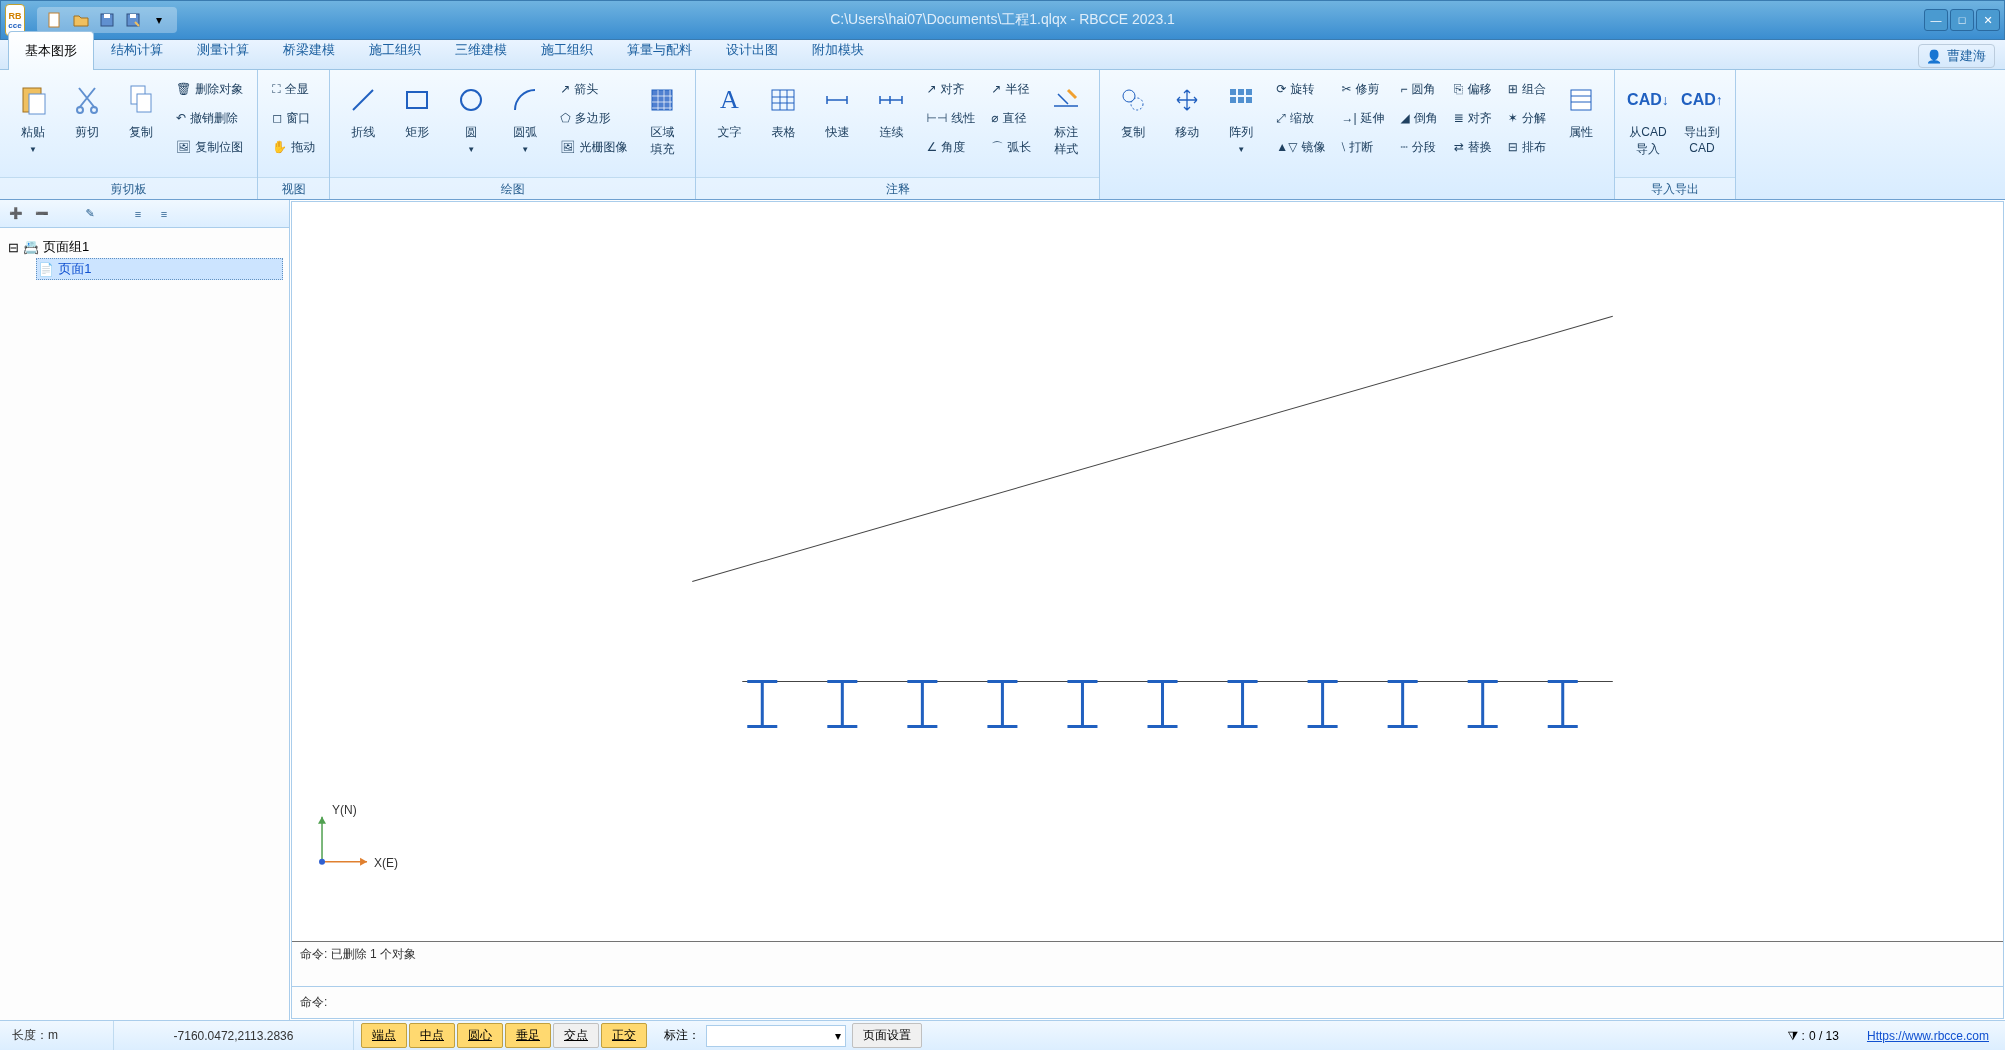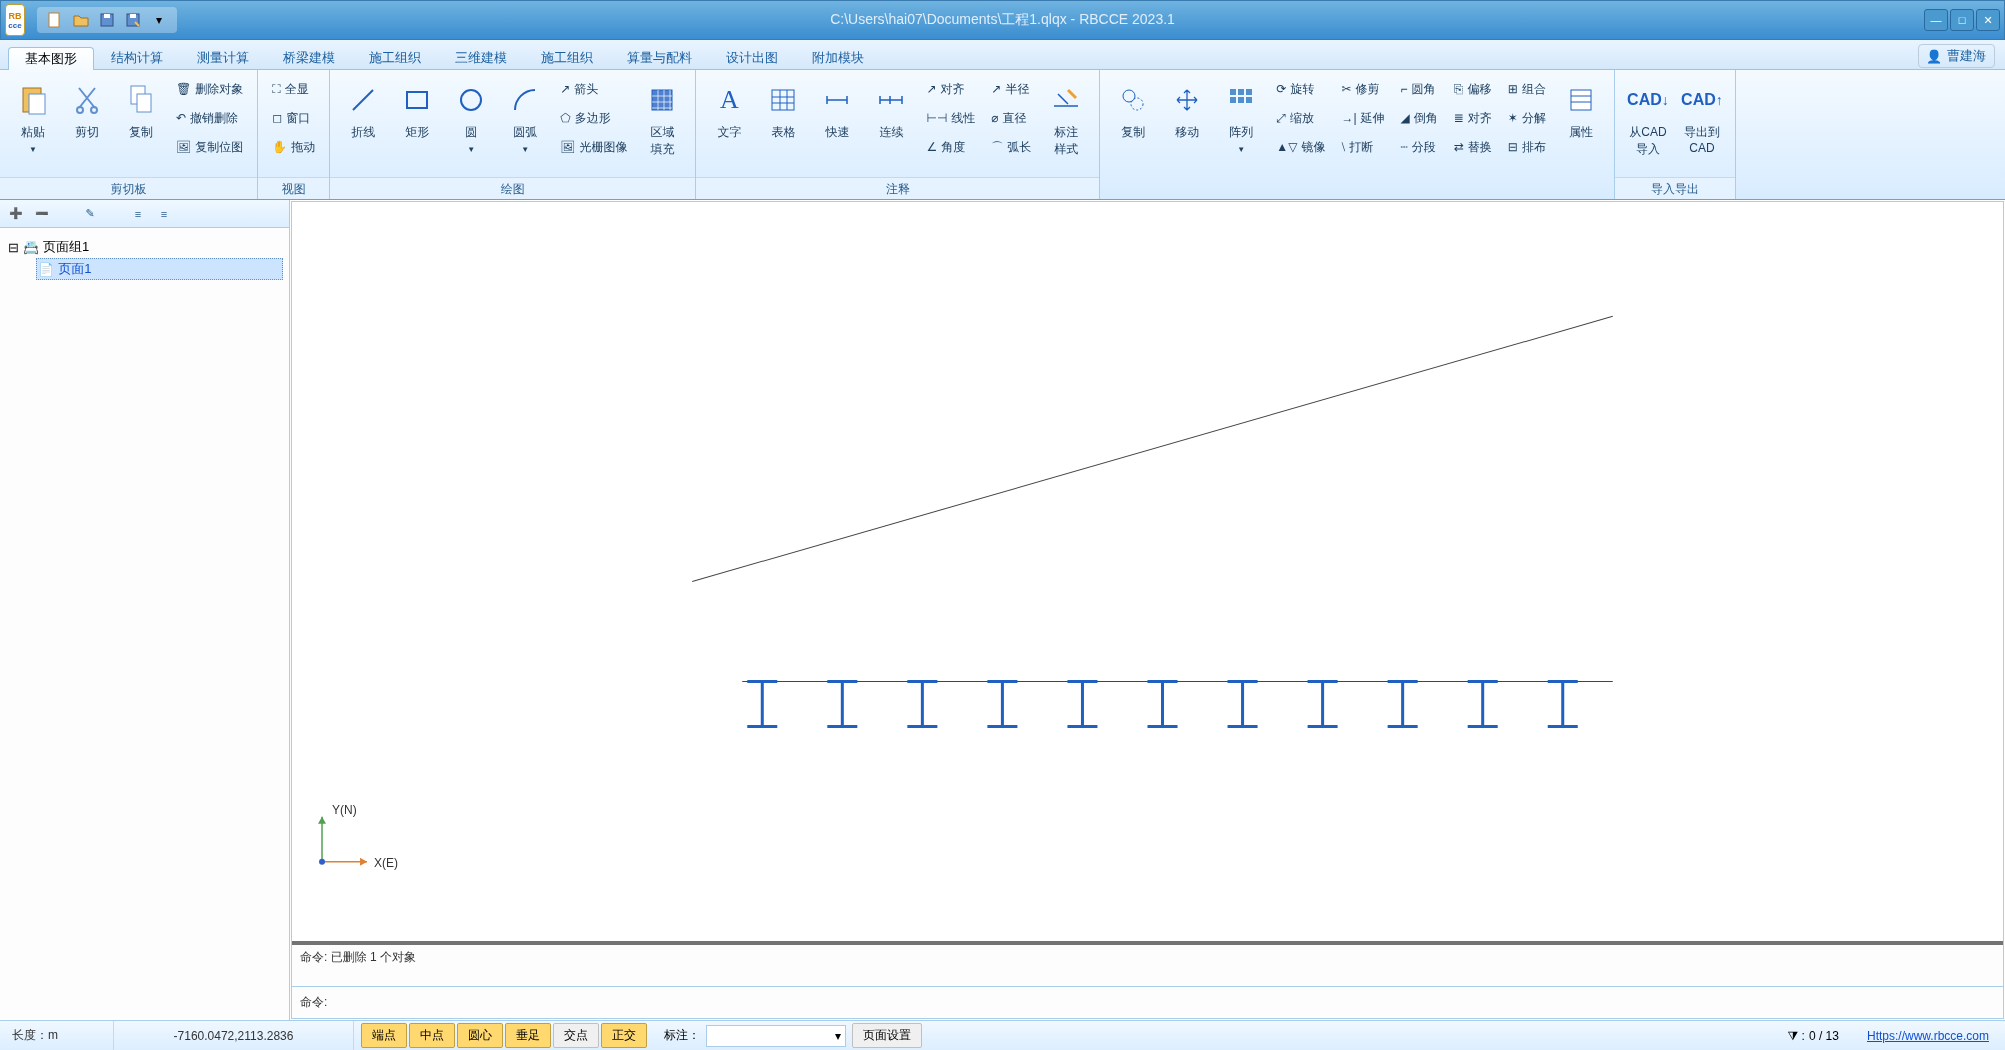--- a/index.html
+++ b/index.html
@@ -11,21 +11,21 @@
 .logo-top { color: #d08000; }
 .logo-bot { color: #2060c0; font-size: 8px; }
 .qat { display: flex; gap: 2px; align-items: center; background: rgba(255,255,255,0.3); border-radius: 4px; padding: 2px 6px; }
 .qat-btn { width: 24px; height: 22px; display: flex; align-items: center; justify-content: center; cursor: pointer; border-radius: 2px; }
 .title-text { position: absolute; left: 50%; transform: translateX(-50%); color: #e0eefa; font-size: 14px; }
 .win-controls { margin-left: auto; display: flex; gap: 2px; margin-right: 4px; }
 .win-btn { width: 24px; height: 22px; background: #4a9ad0; border: 1px solid #2a6aa0; border-radius: 3px; display: flex; align-items: center; justify-content: center; color: #fff; cursor: pointer; font-size: 11px;}
 
 
 .ribbon-tabs { height: 30px; background: linear-gradient(#eaf4ff,#d4e8fb); border-bottom: 1px solid #9cc4e4; display: flex; align-items: flex-end; padding-left: 8px; position: relative; }
-.tab { padding: 2px 16px; font-size: 13px; color: #1b5f9f; cursor: pointer; border: 1px solid transparent; border-bottom: none; border-radius: 4px 4px 0 0; }
+.tab { padding: 10px 16px; font-size: 13px; color: #1b5f9f; cursor: pointer; border: 1px solid transparent; border-bottom: none; border-radius: 4px 4px 0 0; }
 .tab.active { background: linear-gradient(#fff,#f4faff); border-color: #9cc4e4; color: #000; position: relative; top: 1px; }
 .user-badge { position: absolute; right: 10px; top: 4px; display: flex; align-items: center; gap: 4px; font-size: 13px; color: #1b5f9f; cursor: pointer; border: 1px solid #bcd; border-radius: 4px; padding: 2px 8px; }
 
 
 .ribbon { height: 130px; background: linear-gradient(#f4faff,#d8ecff); border-bottom: 1px solid #6ea0d0; display: flex; }
 .group { border-right: 1px solid #aacdeb; display: flex; flex-direction: column; position: relative; }
 .group-body { flex: 1; display: flex; align-items: flex-start; padding: 6px 8px; gap: 4px; }
 .group-label { height: 22px; text-align: center; font-size: 12px; color: #2a6090; border-top: 1px solid #c0dbf0; background: rgba(255,255,255,0.3); line-height: 22px; }
 .big-btn { width: 50px; display: flex; flex-direction: column; align-items: center; justify-content: center; gap: 4px; padding: 4px 2px; cursor: pointer; border-radius: 3px; font-size: 12px; color: #1f4060; text-align: center; }
 .big-btn .icon { height: 40px; display: flex; align-items: center; justify-content: center; }
@@ -38,27 +38,27 @@
 .sidebar-toolbar { height: 28px; background: linear-gradient(#f0f8ff,#dceeff); border-bottom: 1px solid #aacdeb; display: flex; align-items: center; padding: 0 6px; gap: 6px; }
 .stb-btn { width: 20px; height: 20px; display: flex; align-items: center; justify-content: center; cursor: pointer; border-radius: 2px; font-size:11px; color:#2a6090;}
 .tree { padding: 8px 6px; font-size: 13px; }
 .tree-node { display: flex; align-items: center; gap: 4px; padding: 2px; cursor: pointer; }
 .tree-node.child { margin-left: 30px; }
 .tree-node.selected { background: #cce4ff; border: 1px dotted #6090c0; padding: 1px; }
 
 
 .canvas-wrap { flex: 1; display: flex; flex-direction: column; background: #0ea5e9; border: 1px solid #aacdeb; margin: 1px; }
 .canvas { flex: 1; position: relative; background: #fff; }
-.cmd-history { height: 45px; border-top: 4px solid #737373; background: #fdfdfd; padding: 4px 8px; font-size: 12px; color: #333; }
+.cmd-history { height: 45px; border-top: 1px solid #737373; background: #fdfdfd; padding: 4px 8px; font-size: 12px; color: #333; }
 .cmd-line { height: 32px; border-top: 1px solid #aacdeb; background: #fdfdfd; padding: 4px 8px; font-size: 12px; color: #333; display: flex; align-items: center; }
 
 
 .statusbar { height: 30px; background: linear-gradient(#f0f8ff,#dceeff); border-top: 1px solid #aacdeb; display: flex; align-items: center; font-size: 12px; }
 .status-cell { padding: 0 12px; border-right: 1px solid #c0dbf0; height: 100%; display: flex; align-items: center; color: #333;}
-.snap-btn { padding: 3px 10px; border: 1px solid #c0a040; background: #ffd970; margin: 0 1px; cursor: pointer; border-radius: 2px; font-size: 12px;}
+.snap-btn { padding: 3px 10px; border: 1px solid #c0a040; background: #ffd970; margin: 0 1px; cursor: pointer; border-radius: 2px; font-size: 12px; text-decoration: underline;}
 .snap-btn.off { background: #f0f0f0; border-color: #c0c0c0; }
 .label-combo { width: 140px; height: 22px; border: 1px solid #aacdeb; background: #fff; margin: 0 6px; }
 
 
 svg { display: block; }
 </style>
 </head>
 <body>
 
 <div class="titlebar">

